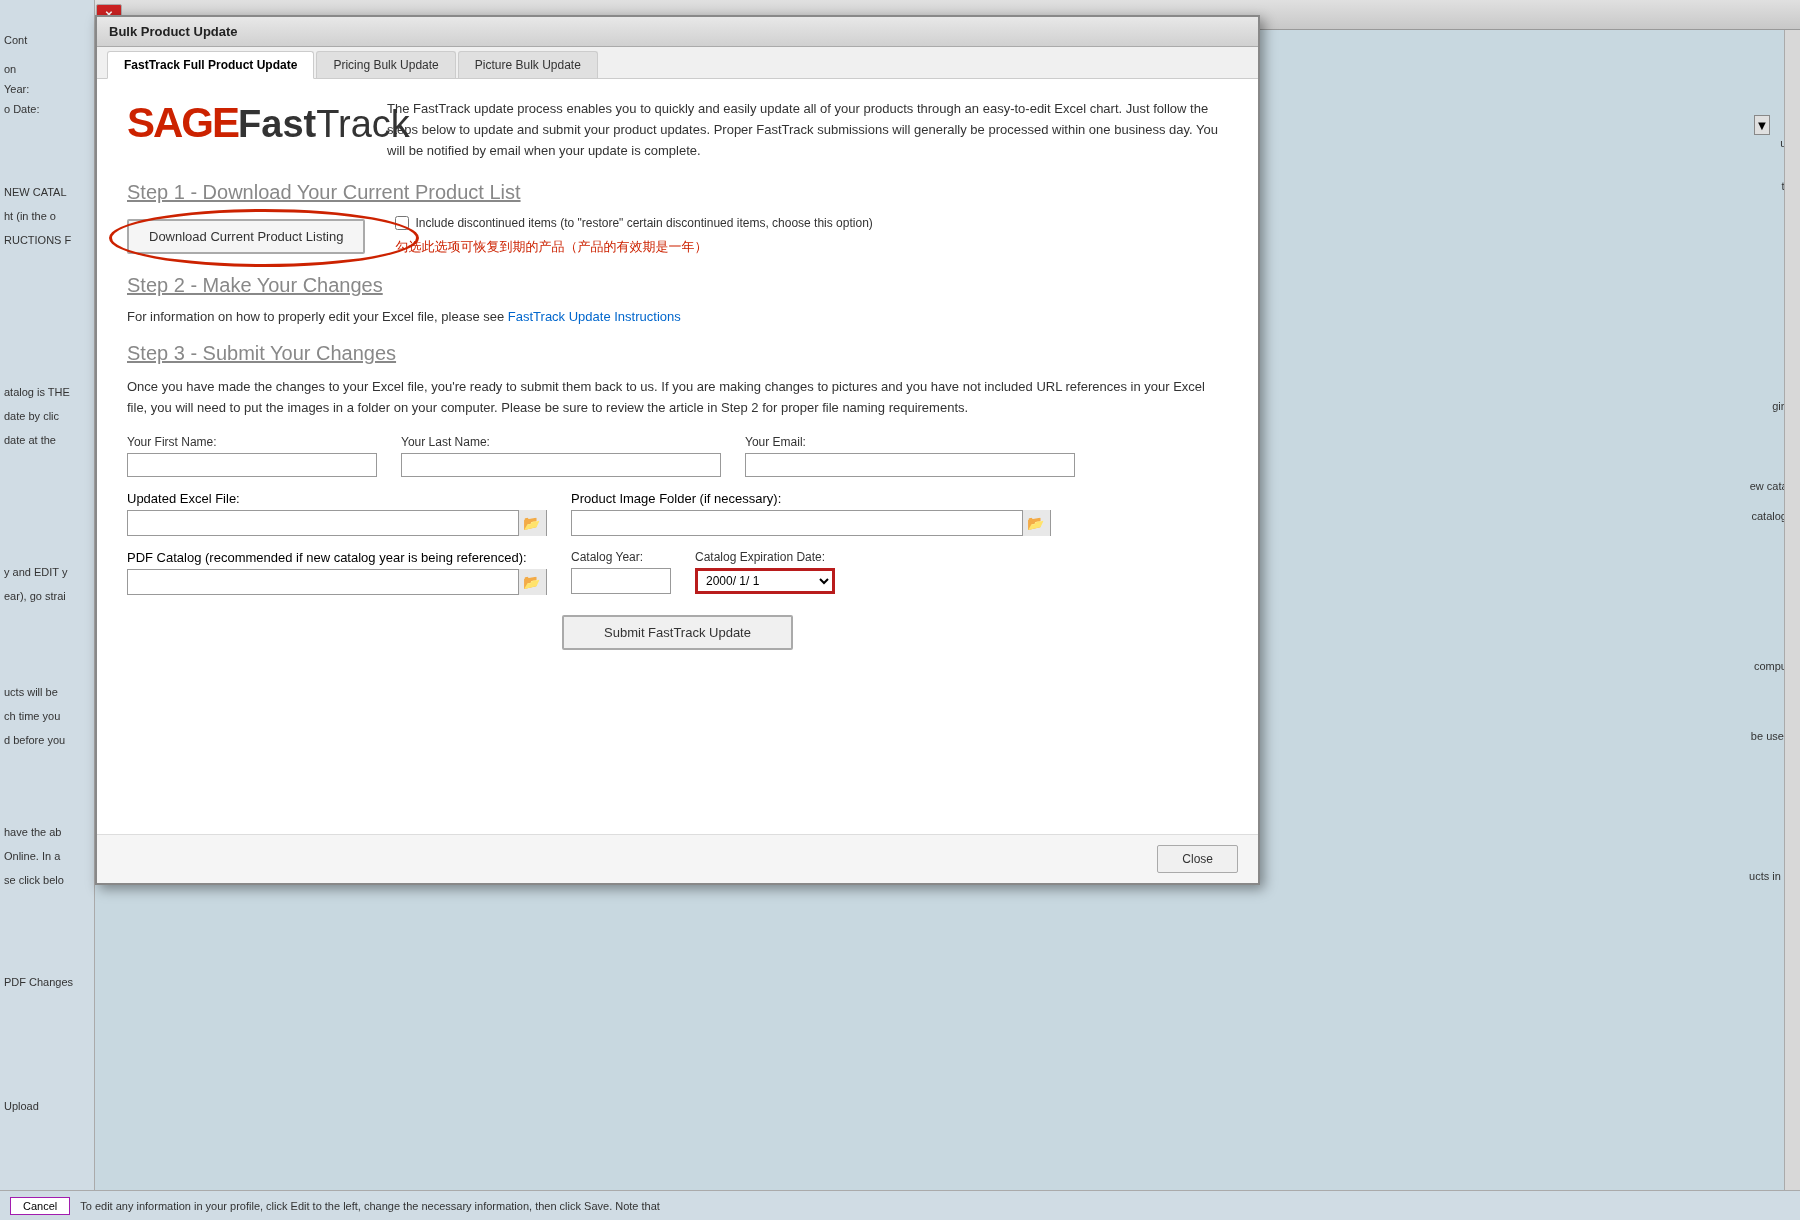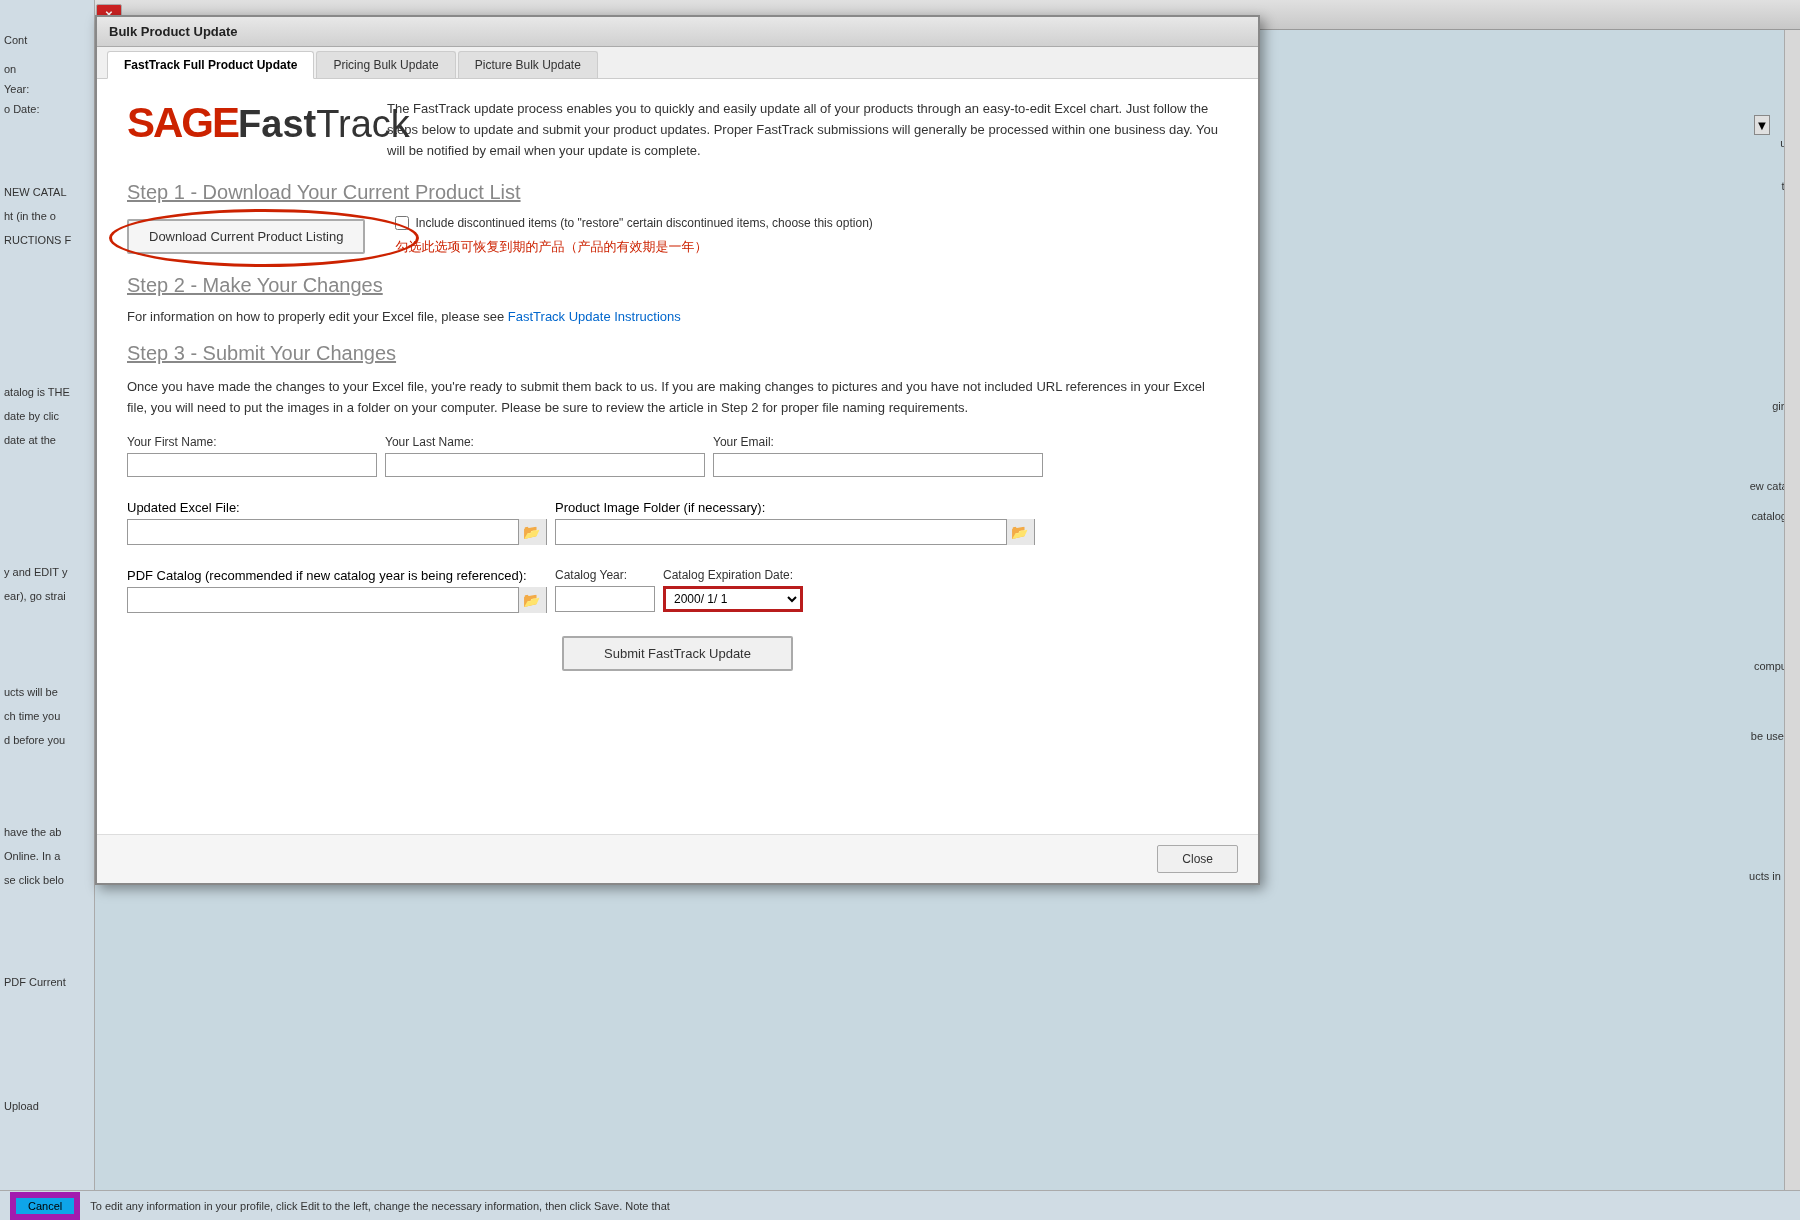--- a/index.html
+++ b/index.html
@@ -247,22 +247,22 @@
       margin-bottom: 16px;
     }
 
     
     .form-section {
       margin-top: 10px;
     }
 
     .form-row {
       display: flex;
-      gap: 8px;
-      margin-bottom: 23px;
+      gap: 24px;
+      margin-bottom: 14px;
       align-items: center;
     }
 
     .form-group {
       display: flex;
       flex-direction: column;
       gap: 4px;
     }
 
     .form-group label {
@@ -444,41 +444,41 @@
       <div>ucts will be</div>
       <div>ch time you</div>
       <div>d before you</div>
     </div>
     <div style="position:absolute; top:820px; left:4px; font-size:11px; color:#333; line-height:2.2;">
       <div>have the ab</div>
       <div>Online.  In a</div>
       <div>se click belo</div>
     </div>
     <div style="position:absolute; top:970px; left:4px; font-size:11px; color:#333; line-height:2.2;">
-      <div>PDF Current</div>
+      <div>PDF Changes</div>
     </div>
     <div style="position:absolute; top:1100px; left:4px; font-size:11px; color:#333;">
       <div>Upload</div>
     </div>
   </div>
 
   <div style="position:absolute; top:130px; right:10px; font-size:11px; color:#333; line-height:2.4;">
     <div>ur</div>
   </div>
   <div style="position:absolute; top:180px; right:10px; font-size:11px; color:#333;">ts</div>
   <div style="position:absolute; top:400px; right:10px; font-size:11px; color:#333;">gin.</div>
   <div style="position:absolute; top:480px; right:10px; font-size:11px; color:#333;">ew catal</div>
   <div style="position:absolute; top:510px; right:10px; font-size:11px; color:#333;">catalog.</div>
   <div style="position:absolute; top:660px; right:10px; font-size:11px; color:#333;">comput</div>
   <div style="position:absolute; top:730px; right:10px; font-size:11px; color:#333;">be used</div>
   <div style="position:absolute; top:870px; right:10px; font-size:11px; color:#333;">ucts in a</div>
 
   <div class="bg-bottom-bar">
     <div style="display:flex; gap:10px; align-items:center;">
-      <button style="padding:2px 12px; font-size:11px; cursor:pointer; border:6px solid #a21caf; background:#0ea5e9;">Cancel</button>
+      <button style="padding:2px 12px; font-size:11px; cursor:pointer; border:1px solid #a21caf; background:#ffffff;">Cancel</button>
       <span style="font-size:11px;">To edit any information in your profile, click Edit to the left, change the necessary information, then click Save.  Note that</span>
     </div>
   </div>
 
   <div style="position:absolute; right:0; top:30px; width:16px; bottom:30px; background:#d8d8d8; border-left:1px solid #aaa;"></div>
 
   <div style="position:absolute; top:115px; right:30px; width:16px; height:20px; background:#e0e0e0; border:1px solid #888; display:flex; align-items:center; justify-content:center;">▼</div>
 </div>
 
 <div class="modal-overlay">

